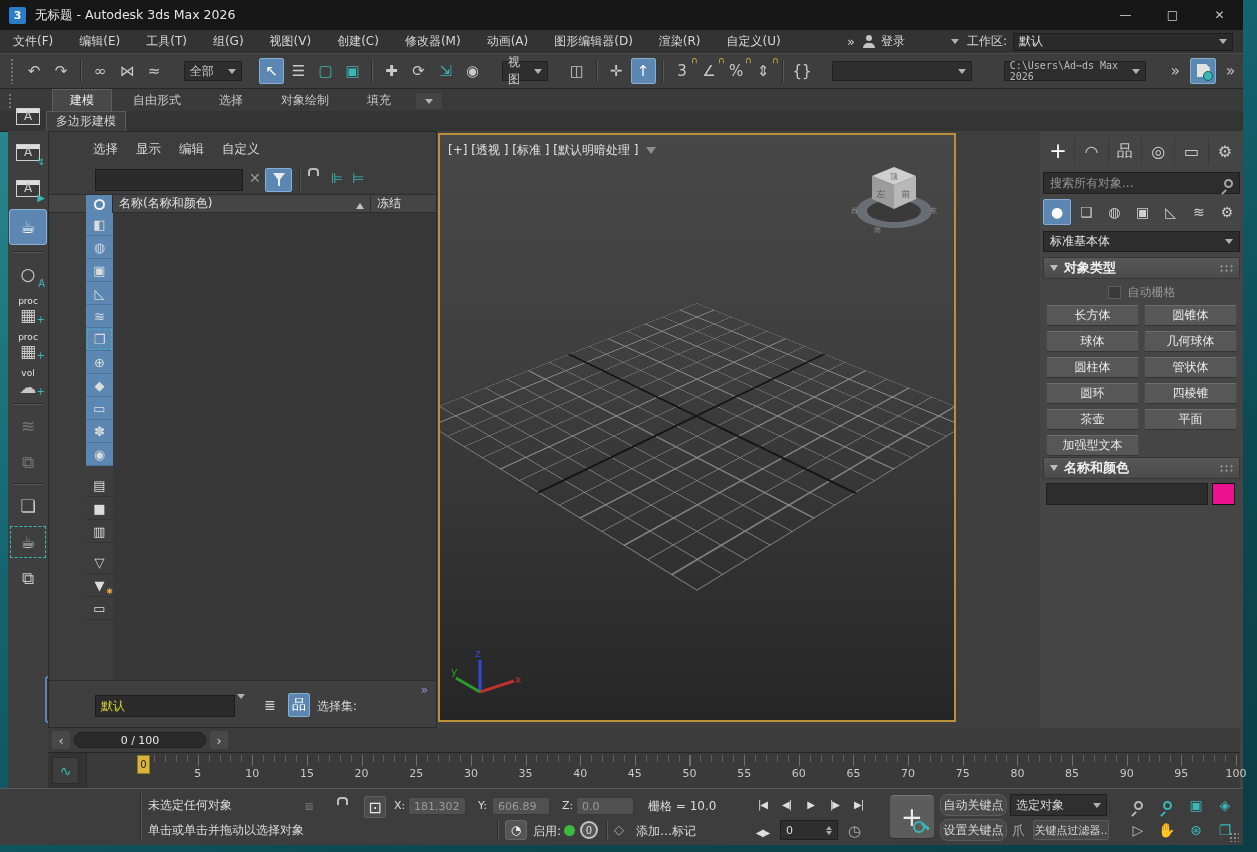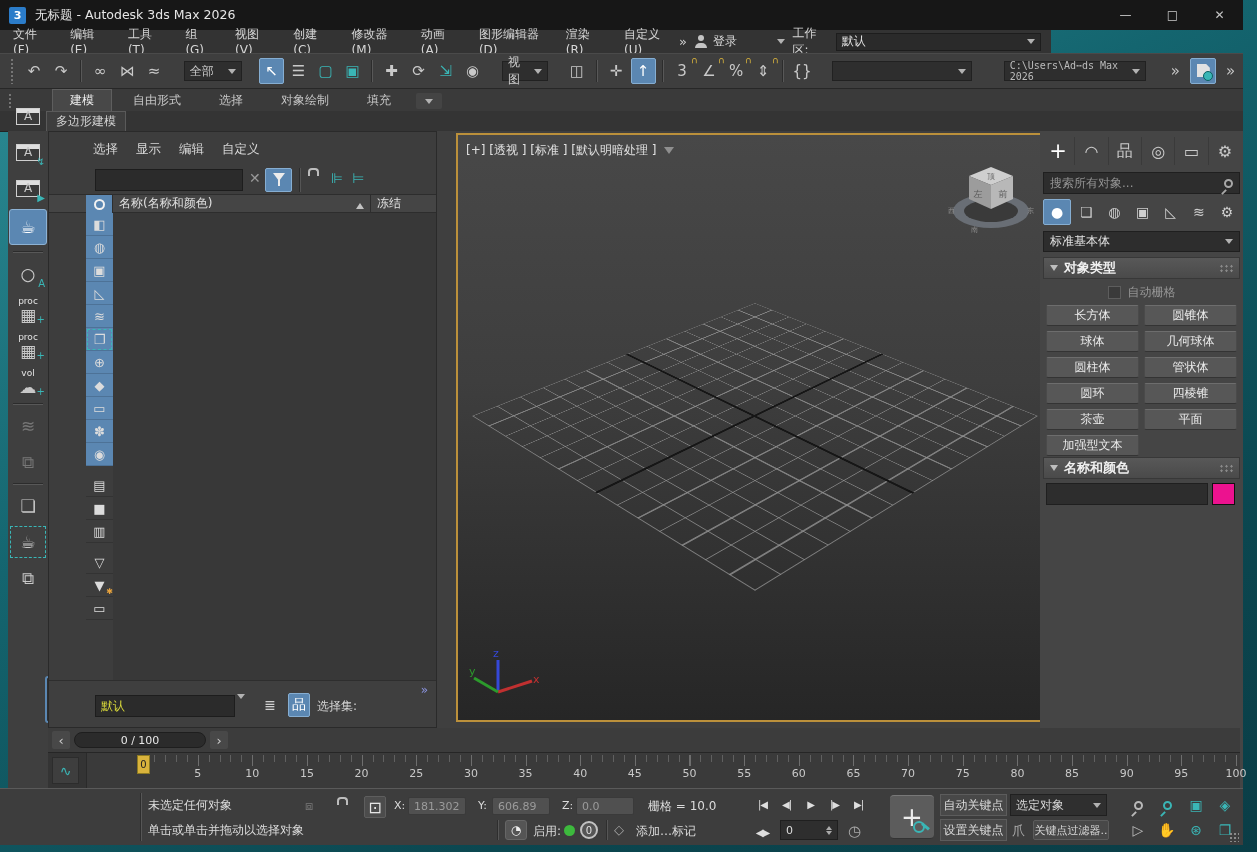--- a/index.html
+++ b/index.html
@@ -8,21 +8,21 @@
   #screen{position:relative;width:1257px;height:852px;overflow:hidden;
     background:linear-gradient(155deg,#2e8f98 0%,#14656f 40%,#0b4750 75%,#0a3d46 100%)}
   .ab{position:absolute}
   
   .titlebar{position:absolute;left:0;top:0;width:1243px;height:30px;background:#171717;display:flex;align-items:center}
   .appicon{width:17px;height:17px;margin:0 9px;background:#2b7cc9;border-radius:2px;color:#fff;font-size:11px;font-weight:bold;display:flex;align-items:center;justify-content:center}
   .wtitle{color:#e6e6e6;font-size:12.5px}
   .wctrl{margin-left:auto;display:flex;height:30px}
   .wbtn{width:47px;height:30px;color:#c8c8c8;font-size:12px;display:flex;align-items:center;justify-content:center}
   
-  .menubar{position:absolute;left:0;top:30px;width:1051px;height:23px;background:#333;display:flex;align-items:center;color:#d6d6d6;font-size:12px}
+  .menubar{position:absolute;left:0;top:30px;width:1243px;height:23px;background:#333;display:flex;align-items:center;color:#d6d6d6;font-size:12px}
   .mitem{padding:0 13px;height:23px;display:flex;align-items:center}
   .mright{margin-left:auto;display:flex;align-items:center;gap:8px;padding-right:10px}
   .chev{color:#cfcfcf;font-size:13px}
   .signin{display:flex;align-items:center;gap:6px;width:96px}
   .person{width:12px;height:13px;position:relative;display:inline-block}
   .person::before{content:"";position:absolute;left:3px;top:0;width:6px;height:6px;border-radius:50%;background:#c4c4c4}
   .person::after{content:"";position:absolute;left:0;top:8px;width:12px;height:5px;border-radius:6px 6px 0 0;background:#c4c4c4}
   .caret{width:0;height:0;border:4px solid transparent;border-top:5px solid #b2b2b2;margin-top:4px}
   .wsgroup{display:flex;align-items:center;gap:6px}
   .wsdd{width:220px;height:18px;background:#2a2a2a;border:1px solid #1d1d1d;display:flex;align-items:center;padding:0 5px;color:#e2e2e2}
@@ -97,21 +97,21 @@
   .exlist{position:absolute;left:64px;top:81px;width:323px;height:467px;background:#383838}
   .exbottom{position:absolute;left:0;top:548px;width:387px;height:47px;background:#3f3f3f;border-top:1px solid #2e2e2e}
   .exdd{position:absolute;left:46px;top:14px;width:140px;height:22px;background:#2b2b2b;border:1px solid #1d1d1d;display:flex;align-items:center;padding:0 5px;color:#d8d83a;font-size:12px}
   .excaretbtn{position:absolute;left:188px;top:18px}
   .exbtools{position:absolute;left:210px;top:12px;display:flex;gap:7px;align-items:center}
   .exbtool{width:22px;height:24px;display:flex;align-items:center;justify-content:center;color:#cfcfcf;font-size:14px}
   .exbactive{background:var(--accent);border:1px solid #86aed2;border-radius:2px;color:#fff}
   .exsetlabel{position:absolute;left:268px;top:17px;color:#d6d6d6;font-size:12px}
   .exmore{position:absolute;right:8px;top:2px;color:#8a93de;font-size:12px}
   
-  .vp{position:absolute;left:456px;top:133px;width:597px;height:589px;border:2px solid var(--vpborder);background:linear-gradient(#484848 0%,#3e3e3e 42%,#262626 100%);overflow:hidden}
+  .vp{position:absolute;left:438px;top:133px;width:518px;height:589px;border:2px solid var(--vpborder);background:linear-gradient(#484848 0%,#3e3e3e 42%,#262626 100%);overflow:hidden}
   .vplabel{position:absolute;left:8px;top:7px;color:#e0e0e0;font-size:12px;display:flex;gap:8px;align-items:center}
   .vpfunnel{width:0;height:0;border:5px solid transparent;border-top:7px solid #8f8f8f;margin-top:5px}
   .gridplane{position:absolute;left:50%;top:48%;width:400px;height:400px;margin:-200px 0 0 -200px;
     trans:none;
     transform:perspective(1150px) rotateX(61deg) rotateZ(45deg);
     background-image:
       linear-gradient(0deg,transparent 198px,#161616 198px 201px,transparent 201px),
       linear-gradient(90deg,transparent 198px,#161616 198px 201px,transparent 201px),
       repeating-linear-gradient(0deg,rgba(150,150,150,.75) 0 1px,transparent 1px 28.5px),
       repeating-linear-gradient(90deg,rgba(150,150,150,.75) 0 1px,transparent 1px 28.5px);
@@ -166,21 +166,21 @@
   .badge0{position:absolute;width:18px;height:18px;border:2px solid #c2c2c2;border-radius:50%;background:#555;color:#e2e2e2;font-size:10px;display:flex;align-items:center;justify-content:center}
   .trhost{position:absolute;left:752px;top:5px;display:flex;gap:3px}
   .trbtn{min-width:21px;height:20px;color:#dedede;font-size:10px;letter-spacing:-1px;display:flex;align-items:center;justify-content:center}
   .spin{position:absolute;left:780px;top:31px;width:58px;height:20px;background:#2e2e2e;border:1px solid #1f1f1f;color:#ddd;font-size:11px;display:flex;align-items:center;padding:0 5px}
   .spincol{margin-left:auto;display:flex;flex-direction:column;gap:1px}
   .caret-u{width:0;height:0;border:3px solid transparent;border-bottom:4px solid #aaa}
   .caret-d{width:0;height:0;border:3px solid transparent;border-top:4px solid #aaa}
   .keybig{position:absolute;left:890px;top:6px;width:44px;height:44px;background:#5c5c5c;border-top:1px solid #787878;border-bottom:1px solid #333;border-radius:4px;color:#ececec;font-size:26px;display:flex;align-items:center;justify-content:center}
   .keybig::before{content:"";position:absolute;right:4px;bottom:10px;width:9px;height:3px;background:var(--teal);transform:rotate(40deg)}
   .keybig::after{content:"";position:absolute;right:9px;bottom:5px;width:8px;height:8px;border:2px solid var(--teal);border-radius:50%}
-  .akbtn{position:absolute;width:67px;height:22px;background:#484848;border:1px solid #5c5c5c;border-radius:0;color:#dadada;font-size:12px;display:flex;align-items:center;justify-content:center}
+  .akbtn{position:absolute;width:67px;height:22px;background:#484848;border:1px solid #5c5c5c;border-radius:8px;color:#dadada;font-size:12px;display:flex;align-items:center;justify-content:center}
   .ktdd{position:absolute;left:1010px;top:5px;width:97px;height:22px;background:#2f2f2f;border:1px solid #202020;color:#d8d8d8;font-size:12px;display:flex;align-items:center;padding:0 5px}
   .ktdd .caret{margin-left:auto}
   .kfbtn{position:absolute;left:1033px;top:31px;width:76px;height:20px;background:#484848;border:1px solid #5c5c5c;border-radius:2px;color:#d8d8d8;font-size:11px;display:flex;align-items:center;justify-content:center}
   .navhost{position:absolute;left:1124px;top:4px;display:grid;grid-template-columns:repeat(4,28px);grid-auto-rows:24px;gap:1px}
   .navbtn{display:flex;align-items:center;justify-content:center;color:#b9b9b9;font-size:14px}
   .navbtn.tealc{color:var(--teal)}
   .resizegrip{position:absolute;right:4px;bottom:3px;width:10px;height:10px;background-image:radial-gradient(#8a8a8a 1px,transparent 1.3px);background-size:4px 4px}
 </style>
 </head>
 <body>

